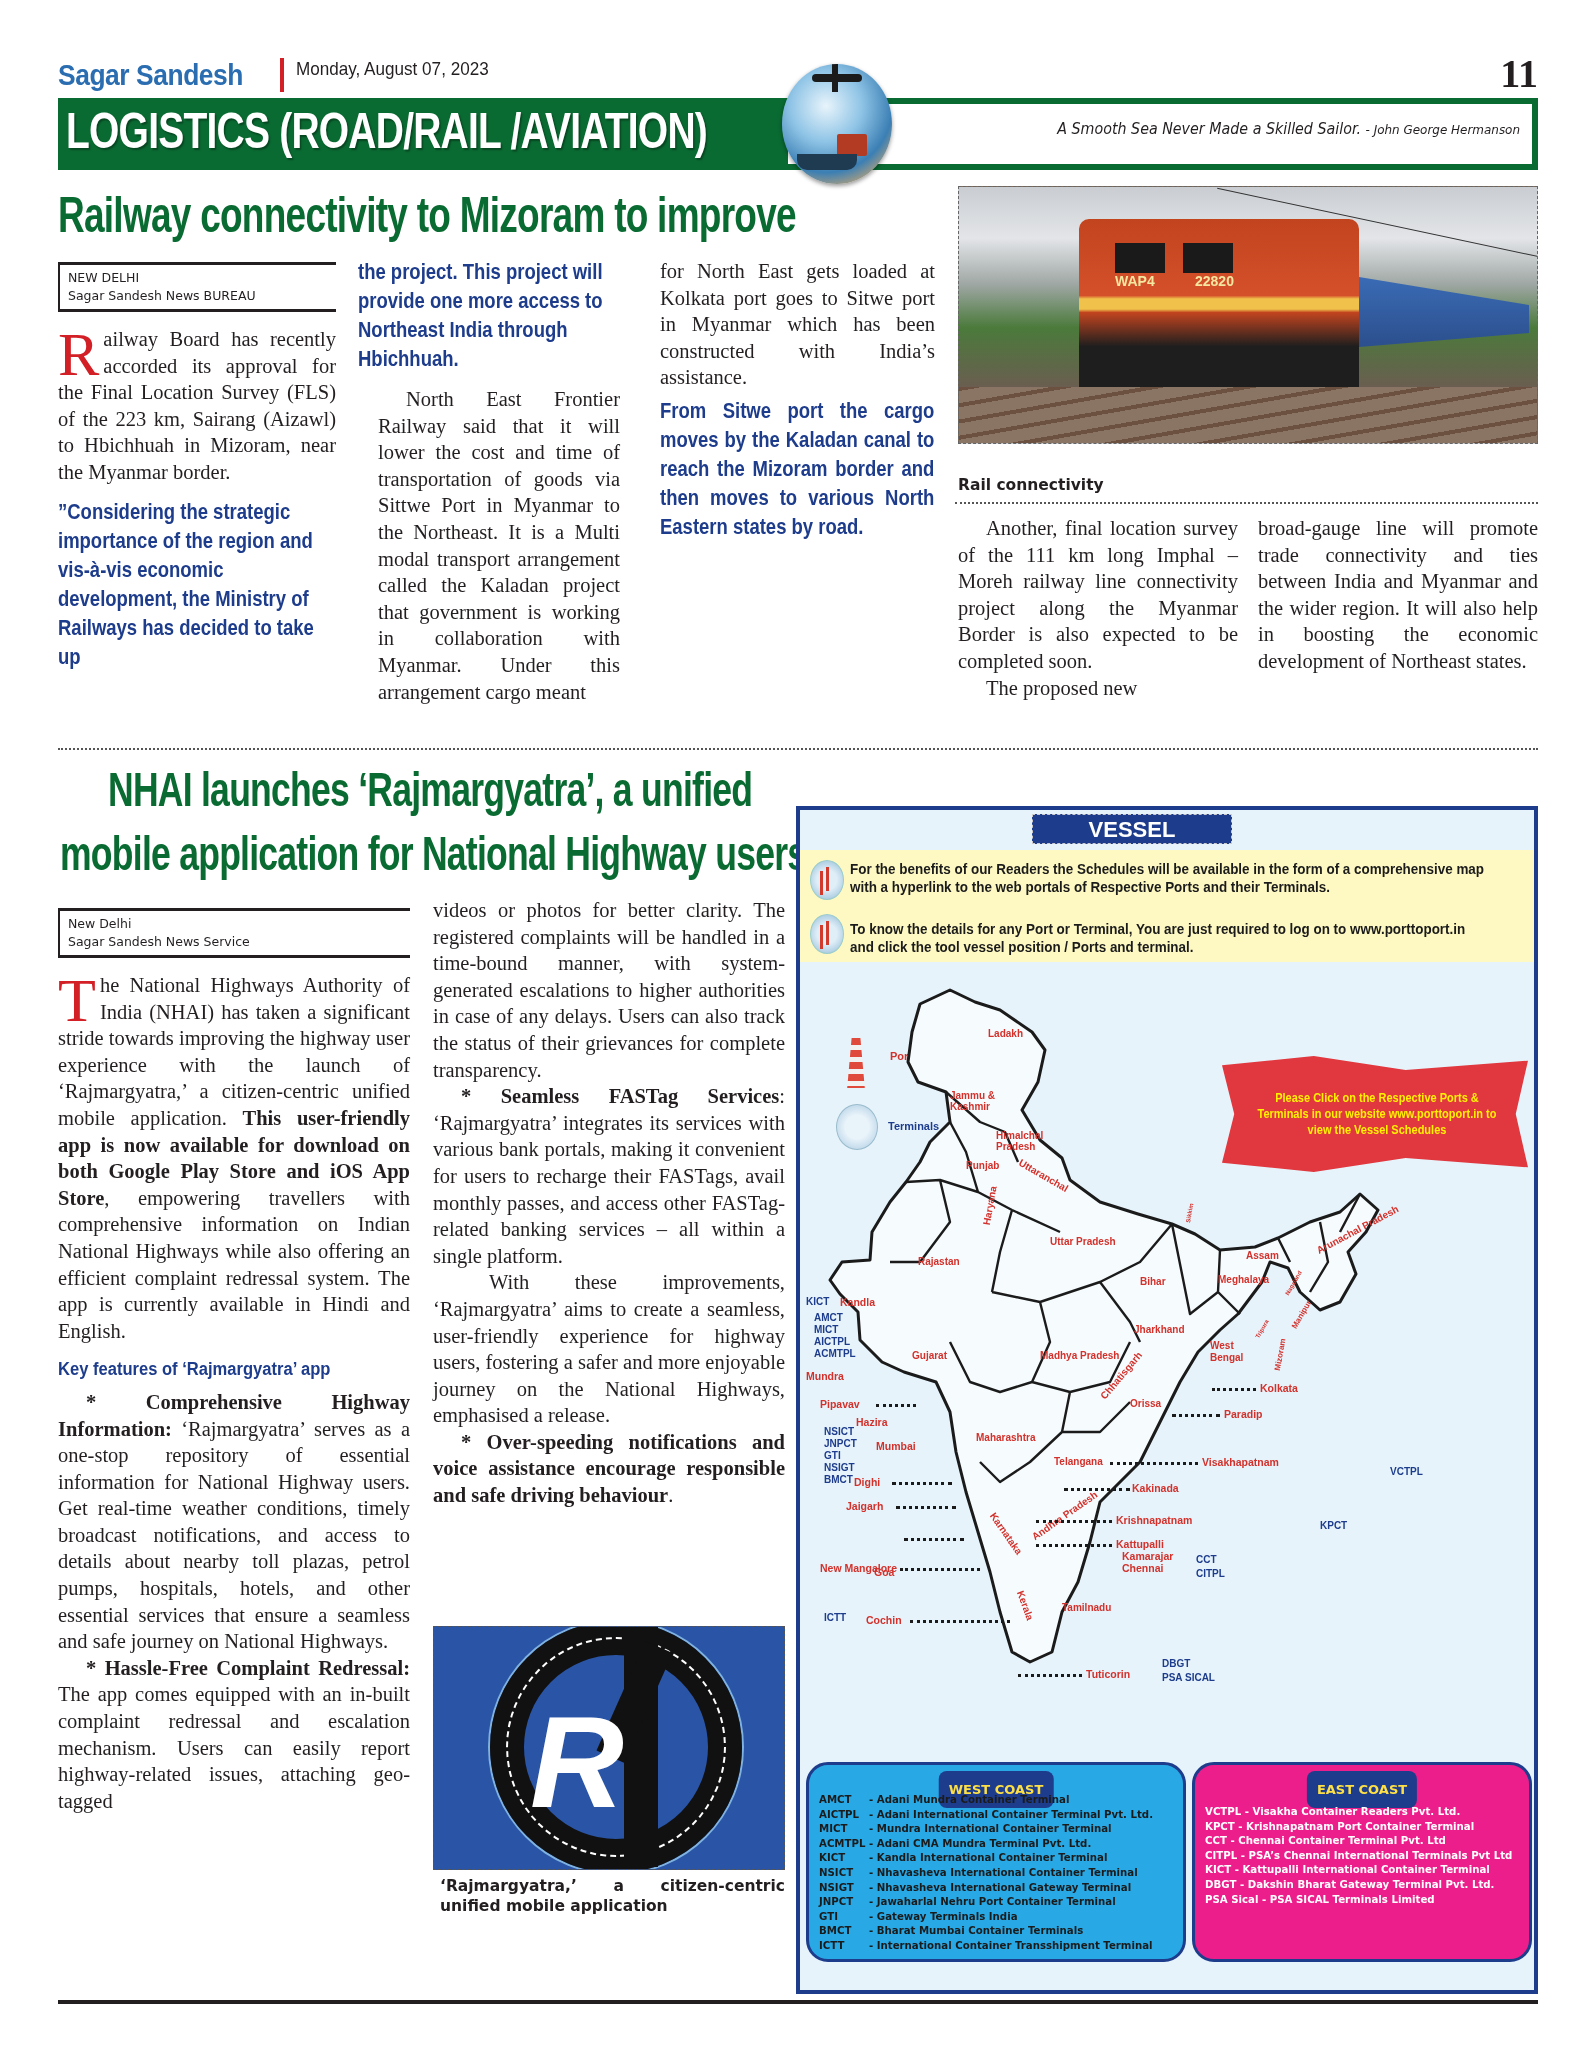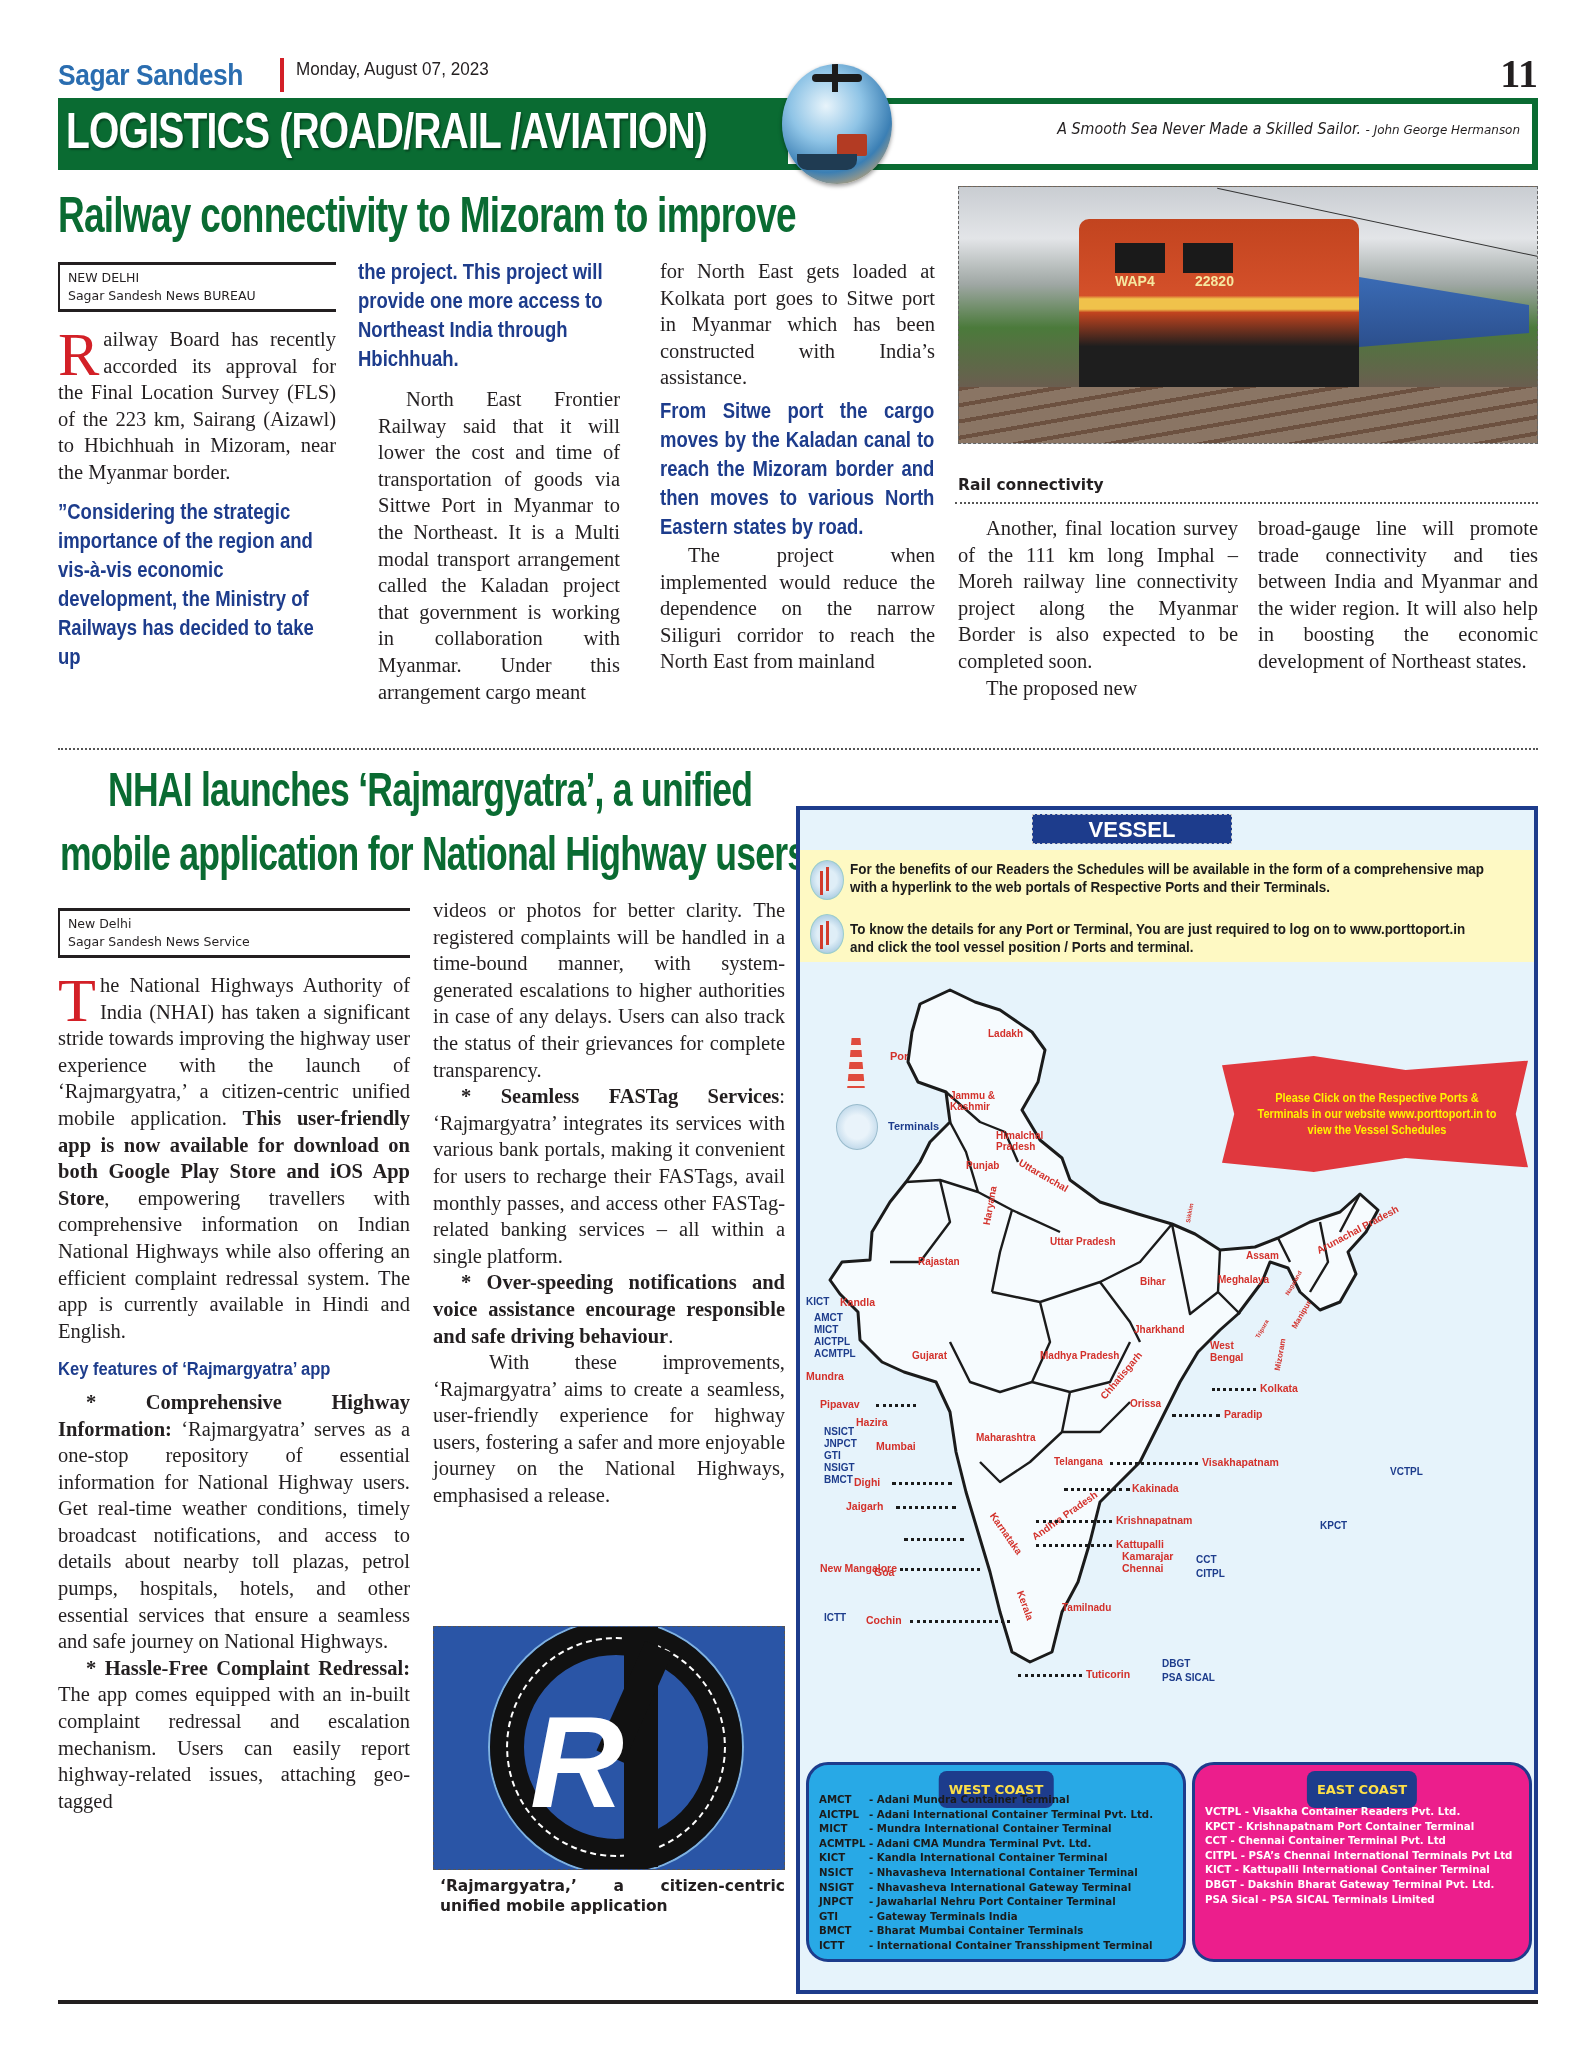--- a/index.html
+++ b/index.html
@@ -130,21 +130,20 @@
 </div>
 
 <div class="col" style="left:358px; top:258px; width:262px;">
   <p class="pullquote">the project. This project will provide one more access to Northeast India through Hbichhuah.</p>
   <p class="indent" style="margin-top:12px;margin-left:20px;">North East Frontier Railway said that it will lower the cost and time of transportation of goods via Sittwe Port in Myanmar to the Northeast.  It is a Multi modal transport arrangement called the Kaladan project that government is working in collaboration with Myanmar. Under this arrangement cargo meant</p>
 </div>
 
 <div class="col" style="left:660px; top:258px; width:275px;">
   <p>for North East gets loaded at Kolkata port goes to Sitwe port in Myanmar which has been constructed with India’s assistance.</p>
   <p class="pullquote just" style="margin-top:6px;">From Sitwe port the cargo moves by the Kaladan canal to reach the Mizoram border and then moves to various North Eastern states by road.</p>
-  <p class="indent">The project when implemented would reduce the dependence on the narrow Siliguri corridor to reach the North East from mainland</p>
 </div>
 
 <div class="photo-train">
   <div class="wires"></div>
   <div class="loco">
     <div class="win" style="left:36px;"></div>
     <div class="win" style="left:104px;"></div>
   </div>
   <div class="photo-label" style="left:156px; top:86px;">WAP4</div>
   <div class="photo-label" style="left:236px; top:86px;">22820</div>
@@ -175,22 +174,22 @@
 <div class="col" style="left:58px; top:972px; width:352px;">
   <p><span class="dropcap">T</span><span>he National Highways Authority of India (NHAI) has taken a significant stride towards improving the highway user experience with the launch of ‘Rajmargyatra,’ a citizen-centric unified mobile application. </span><b>This user-friendly app is now available for download on both Google Play Store and iOS App Store</b><span>, empowering travellers with comprehensive information on Indian National Highways while also offering an efficient complaint redressal system. The app is currently available in Hindi and English.</span></p>
   <p class="subhead" style="margin:12px 0 6px;">Key features of ‘Rajmargyatra’ app</p>
   <p class="indent"><b>* Comprehensive Highway Information:</b><span> ‘Rajmargyatra’ serves as a one-stop repository of essential information for National Highway users. Get real-time weather conditions, timely broadcast notifications, and access to details about nearby toll plazas, petrol pumps, hospitals, hotels, and other essential services that ensure a seamless and safe journey on National Highways.</span></p>
   <p class="indent"><b>* Hassle-Free Complaint Redressal:</b><span> The app comes equipped with an in-built complaint redressal and escalation mechanism. Users can easily report highway-related issues, attaching geo-tagged</span></p>
 </div>
 
 <div class="col" style="left:433px; top:897px; width:352px;">
   <p>videos or photos for better clarity. The registered complaints will be handled in a time-bound manner, with system-generated escalations to higher authorities in case of any delays. Users can also track the status of their grievances for complete transparency.</p>
   <p class="indent"><b>* Seamless FASTag Services</b><span>: ‘Rajmargyatra’ integrates its services with various bank portals, making it convenient for users to recharge their FASTags, avail monthly passes, and access other FASTag-related banking services – all within a single platform.</span></p>
+  <p class="indent" style="text-indent:56px;">With these improvements, ‘Rajmargyatra’ aims to create a seamless, user-friendly experience for highway users, fostering a safer and more enjoyable journey on the National Highways, emphasised a release.</p>
   <p class="indent"><b>* Over-speeding notifications and voice assistance encourage responsible and safe driving behaviour</b><span>.</span></p>
-  <p class="indent" style="text-indent:56px;">With these improvements, ‘Rajmargyatra’ aims to create a seamless, user-friendly experience for highway users, fostering a safer and more enjoyable journey on the National Highways, emphasised a release.</p>
 </div>
 
 <div class="logo-box">
   <div class="logo-ring"></div>
   <div class="logo-y"></div>
   <div class="logo-y-arm"></div>
   <div class="logo-r">R</div>
 </div>
 <div class="caption" style="left:440px; top:1876px; width:345px; font-size:15.5px; line-height:20px; text-align:justify;">‘Rajmargyatra,’ a citizen-centric unified mobile application</div>
 

